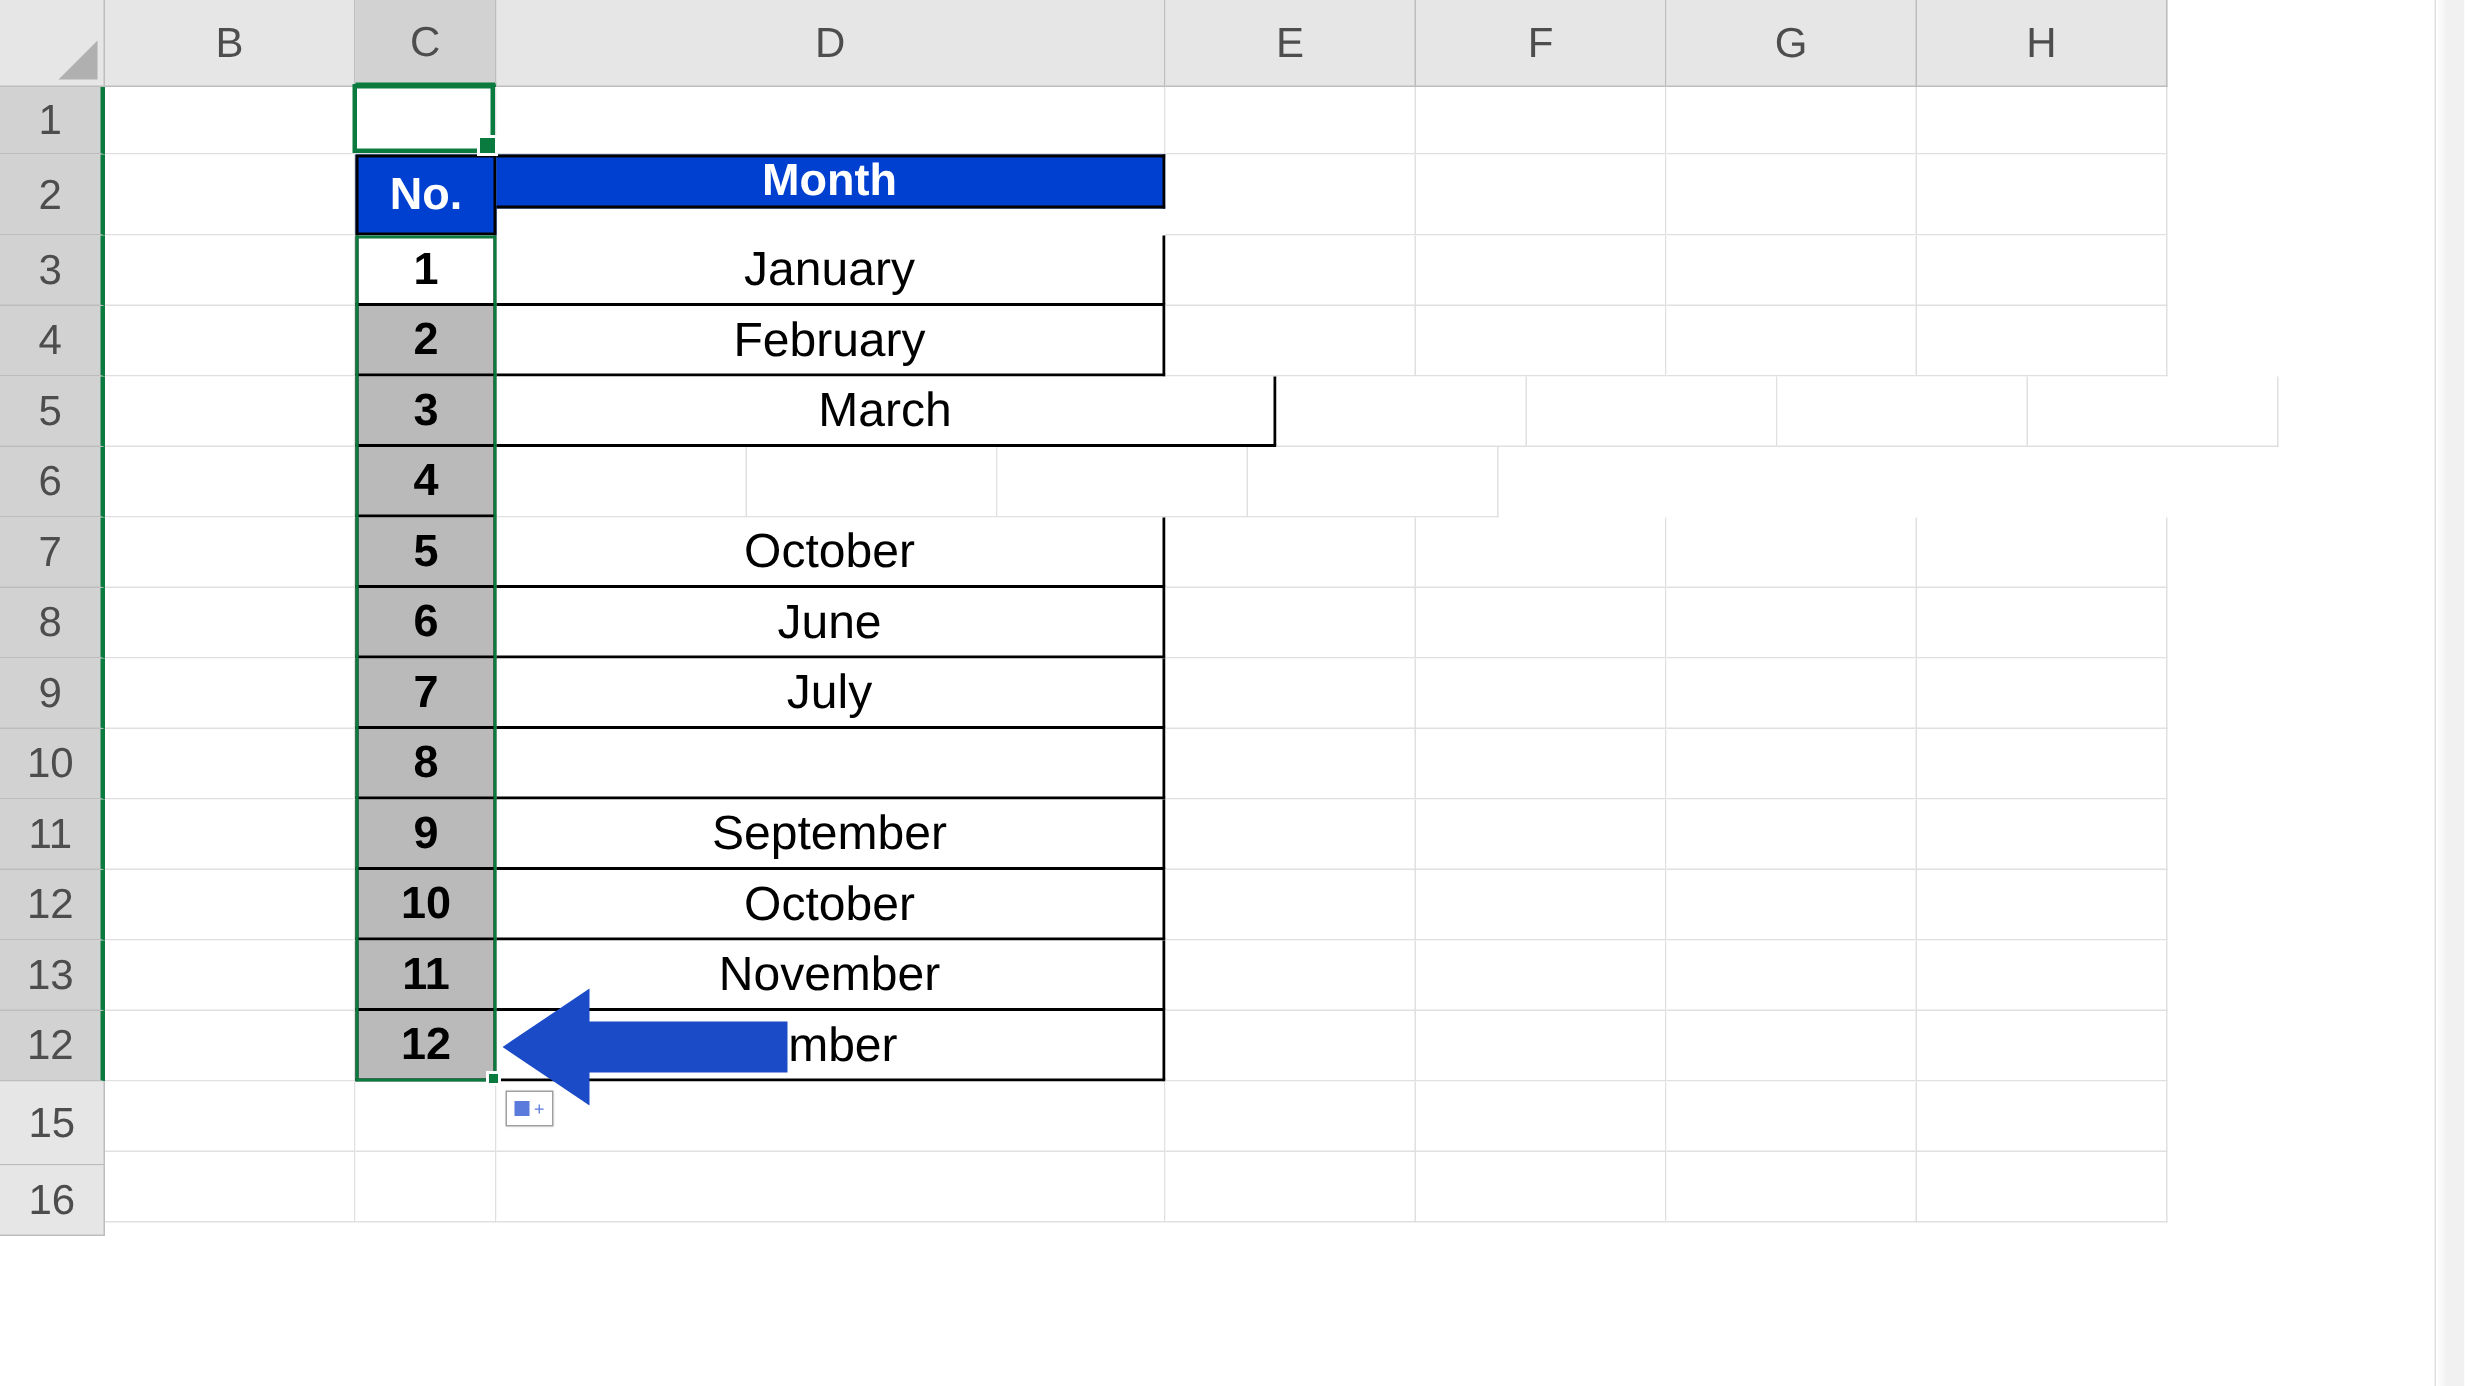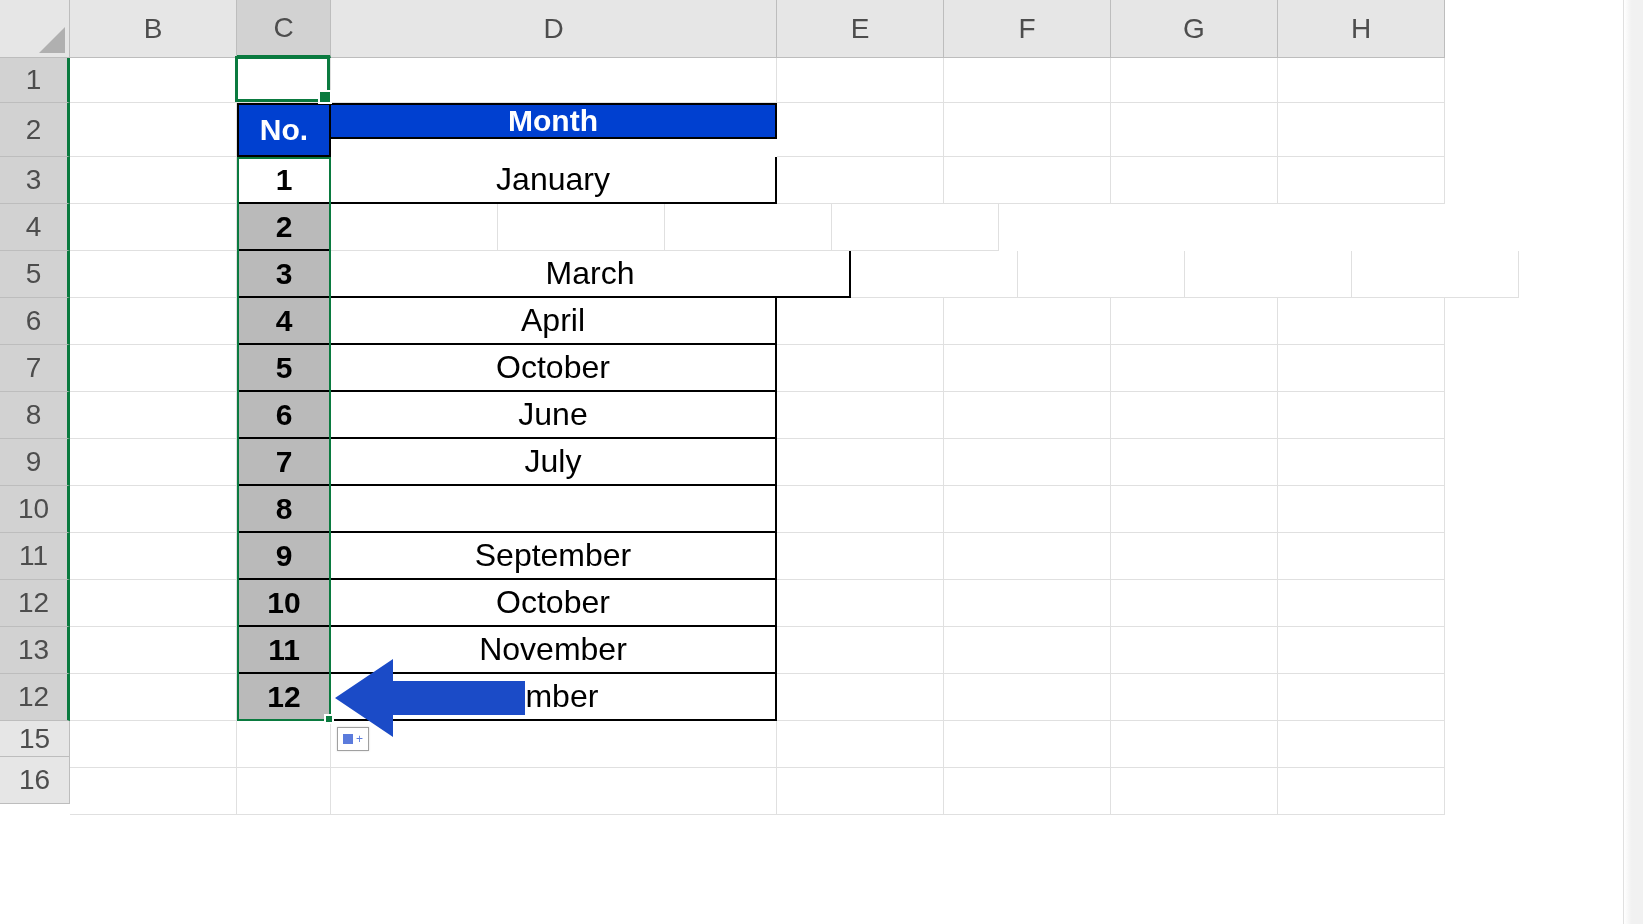--- a/index.html
+++ b/index.html
@@ -128,21 +128,21 @@
       <div class="row-header highlight" style="height: 47px;">5</div>
       <div class="row-header highlight" style="height: 47px;">6</div>
       <div class="row-header highlight" style="height: 47px;">7</div>
       <div class="row-header highlight" style="height: 47px;">8</div>
       <div class="row-header highlight" style="height: 47px;">9</div>
       <div class="row-header highlight" style="height: 47px;">10</div>
       <div class="row-header highlight" style="height: 47px;">11</div>
       <div class="row-header highlight" style="height: 47px;">12</div>
       <div class="row-header highlight" style="height: 47px;">13</div>
       <div class="row-header highlight" style="height: 47px;">12</div>
-      <div class="row-header" style="height: 36px;">15</div>
+      <div class="row-header" style="height: 56px;">15</div>
       <div class="row-header" style="height: 47px;">16</div>
     </div>
 
   <div class="cells" id="cells">
       <div class="row" style="height: 45px;">
         <div class="cell" style="width: 167px; height: 45px;"></div>
         <div class="cell" style="width: 94px; height: 45px;"></div>
         <div class="cell" style="width: 446px; height: 45px;"></div>
         <div class="cell" style="width: 167px; height: 45px;"></div>
         <div class="cell" style="width: 167px; height: 45px;"></div>
@@ -163,38 +163,38 @@
         <div class="cell table-border table-border-left" style="width: 94px; height: 47px; font-weight: 700;">1</div>
         <div class="cell table-border month" style="width: 446px; height: 47px;">January</div>
         <div class="cell" style="width: 167px; height: 47px;"></div>
         <div class="cell" style="width: 167px; height: 47px;"></div>
         <div class="cell" style="width: 167px; height: 47px;"></div>
         <div class="cell" style="width: 167px; height: 47px;"></div>
       </div>
       <div class="row" style="height: 47px;">
         <div class="cell" style="width: 167px; height: 47px;"></div>
         <div class="cell table-border table-border-left selected-col" style="width: 94px; height: 47px; font-weight: 700;">2</div>
+        <div class="cell table-border month" style="width: 446px; height: 47px;">February</div>
         <div class="cell" style="width: 167px; height: 47px;"></div>
         <div class="cell" style="width: 167px; height: 47px;"></div>
         <div class="cell" style="width: 167px; height: 47px;"></div>
         <div class="cell" style="width: 167px; height: 47px;"></div>
       </div>
       <div class="row" style="height: 47px;">
         <div class="cell" style="width: 167px; height: 47px;"></div>
         <div class="cell table-border table-border-left selected-col" style="width: 94px; height: 47px; font-weight: 700;">3</div>
         <div class="cell table-border month" style="width: 520px; height: 47px;">March</div>
         <div class="cell" style="width: 167px; height: 47px;"></div>
         <div class="cell" style="width: 167px; height: 47px;"></div>
         <div class="cell" style="width: 167px; height: 47px;"></div>
         <div class="cell" style="width: 167px; height: 47px;"></div>
       </div>
       <div class="row" style="height: 47px;">
         <div class="cell" style="width: 167px; height: 47px;"></div>
         <div class="cell table-border table-border-left selected-col" style="width: 94px; height: 47px; font-weight: 700;">4</div>
-        <div class="cell table-border month" style="width: 446px; height: 47px;">April</div>
         <div class="cell" style="width: 167px; height: 47px;"></div>
         <div class="cell" style="width: 167px; height: 47px;"></div>
         <div class="cell" style="width: 167px; height: 47px;"></div>
         <div class="cell" style="width: 167px; height: 47px;"></div>
       </div>
       <div class="row" style="height: 47px;">
         <div class="cell" style="width: 167px; height: 47px;"></div>
         <div class="cell table-border table-border-left selected-col" style="width: 94px; height: 47px; font-weight: 700;">5</div>
         <div class="cell table-border month" style="width: 446px; height: 47px;">October</div>
         <div class="cell" style="width: 167px; height: 47px;"></div>

